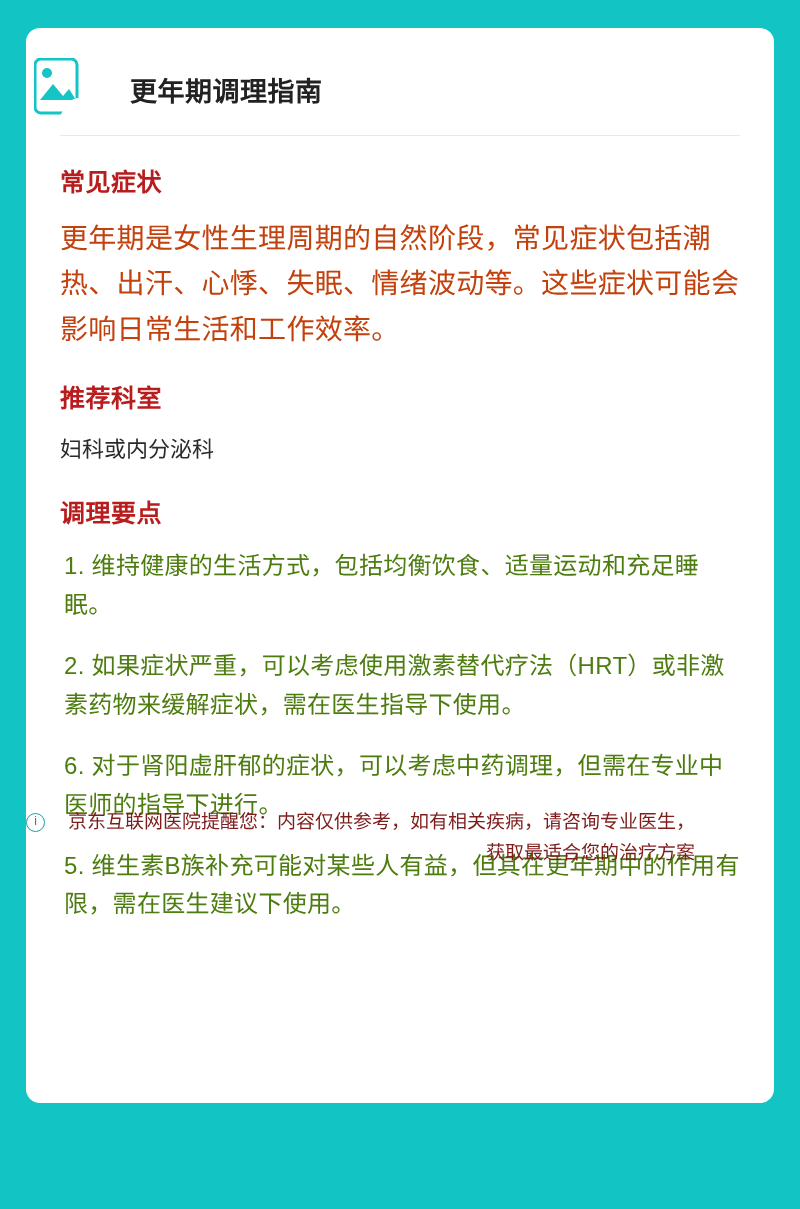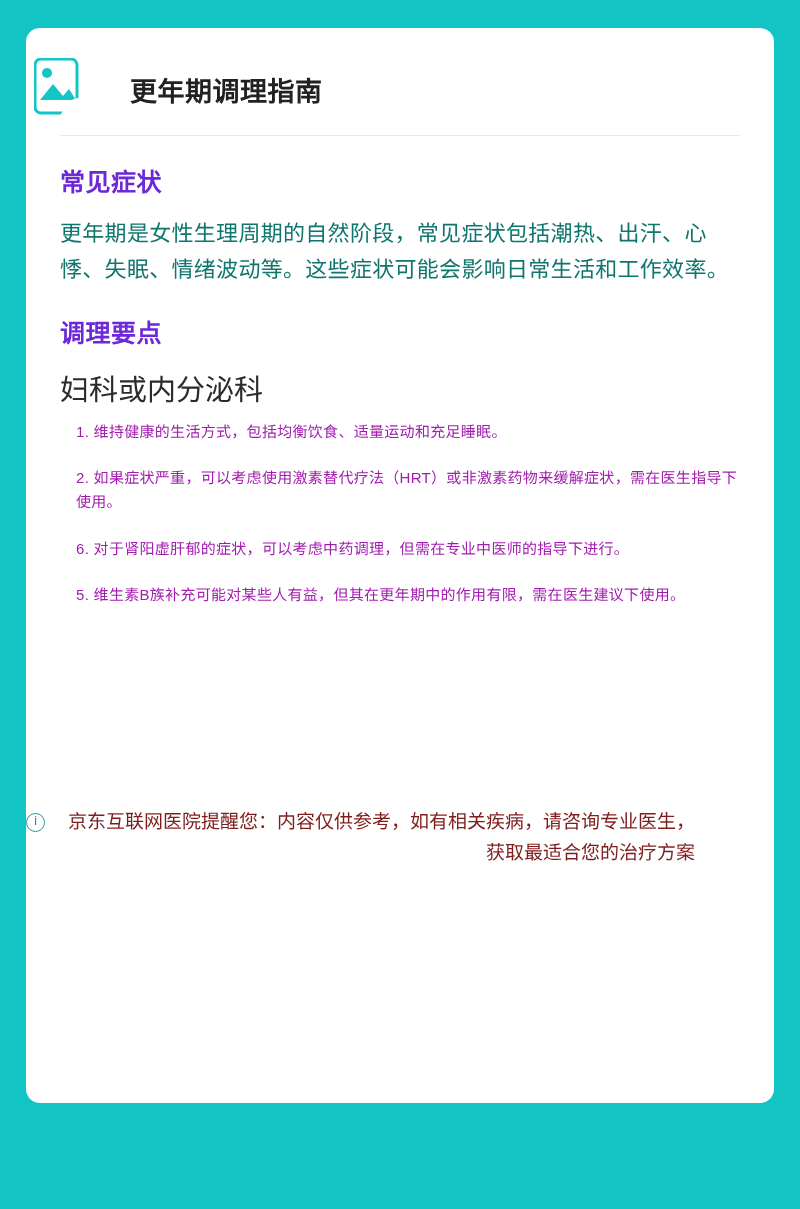--- a/index.html
+++ b/index.html
@@ -46,47 +46,47 @@
     padding-top: 6px;
     letter-spacing: 0.5px;
   }
   .divider {
     margin-top: 26px;
     border-top: 1px solid #e8e8e8;
   }
   h2.section {
     font-size: 25px;
     font-weight: bold;
-    color: #6d28d9;
+    color: #b91c1c;
     margin: 26px 0 18px 0;
     letter-spacing: 0.5px;
   }
   p.body {
-    font-size: 22px;
+    font-size: 28px;
     line-height: 1.62;
-    color: #0f766e;
+    color: #c2410c;
     margin: 0 0 8px 0;
     letter-spacing: 0.3px;
   }
   p.plain {
-    font-size: 29px;
+    font-size: 22px;
     line-height: 1.6;
     color: #2b2b2b;
     margin: 0 0 6px 0;
   }
   ol.points {
     list-style: none;
     margin: 0;
     padding: 0;
   }
   ol.points li {
-    font-size: 15px;
+    font-size: 24px;
     line-height: 1.62;
-    color: #a21caf;
-    margin: 0 0 22px 16px;
+    color: #4d7c0f;
+    margin: 0 0 22px 4px;
     letter-spacing: 0.3px;
   }
   ol.points li:last-child { margin-bottom: 4px; }
 
   .footer {
     position: absolute;
     left: 26px;
     right: 26px;
     bottom: 18px;
     display: flex;
@@ -139,23 +139,24 @@
       </svg>
     </div>
 
     <h1 class="title">更年期调理指南</h1>
 
     <div class="divider"></div>
 
     <h2 class="section">常见症状</h2>
     <p class="body">更年期是女性生理周期的自然阶段，常见症状包括潮热、出汗、心悸、失眠、情绪波动等。这些症状可能会影响日常生活和工作效率。</p>
 
-    <h2 class="section">调理要点</h2>
+    <h2 class="section">推荐科室</h2>
     <p class="plain">妇科或内分泌科</p>
 
+    <h2 class="section">调理要点</h2>
     <ol class="points">
       <li>1. 维持健康的生活方式，包括均衡饮食、适量运动和充足睡眠。</li>
       <li>2. 如果症状严重，可以考虑使用激素替代疗法（HRT）或非激素药物来缓解症状，需在医生指导下使用。</li>
       <li>6. 对于肾阳虚肝郁的症状，可以考虑中药调理，但需在专业中医师的指导下进行。</li>
       <li>5. 维生素B族补充可能对某些人有益，但其在更年期中的作用有限，需在医生建议下使用。</li>
     </ol>
 
   </div>
 
   <div class="footer">

